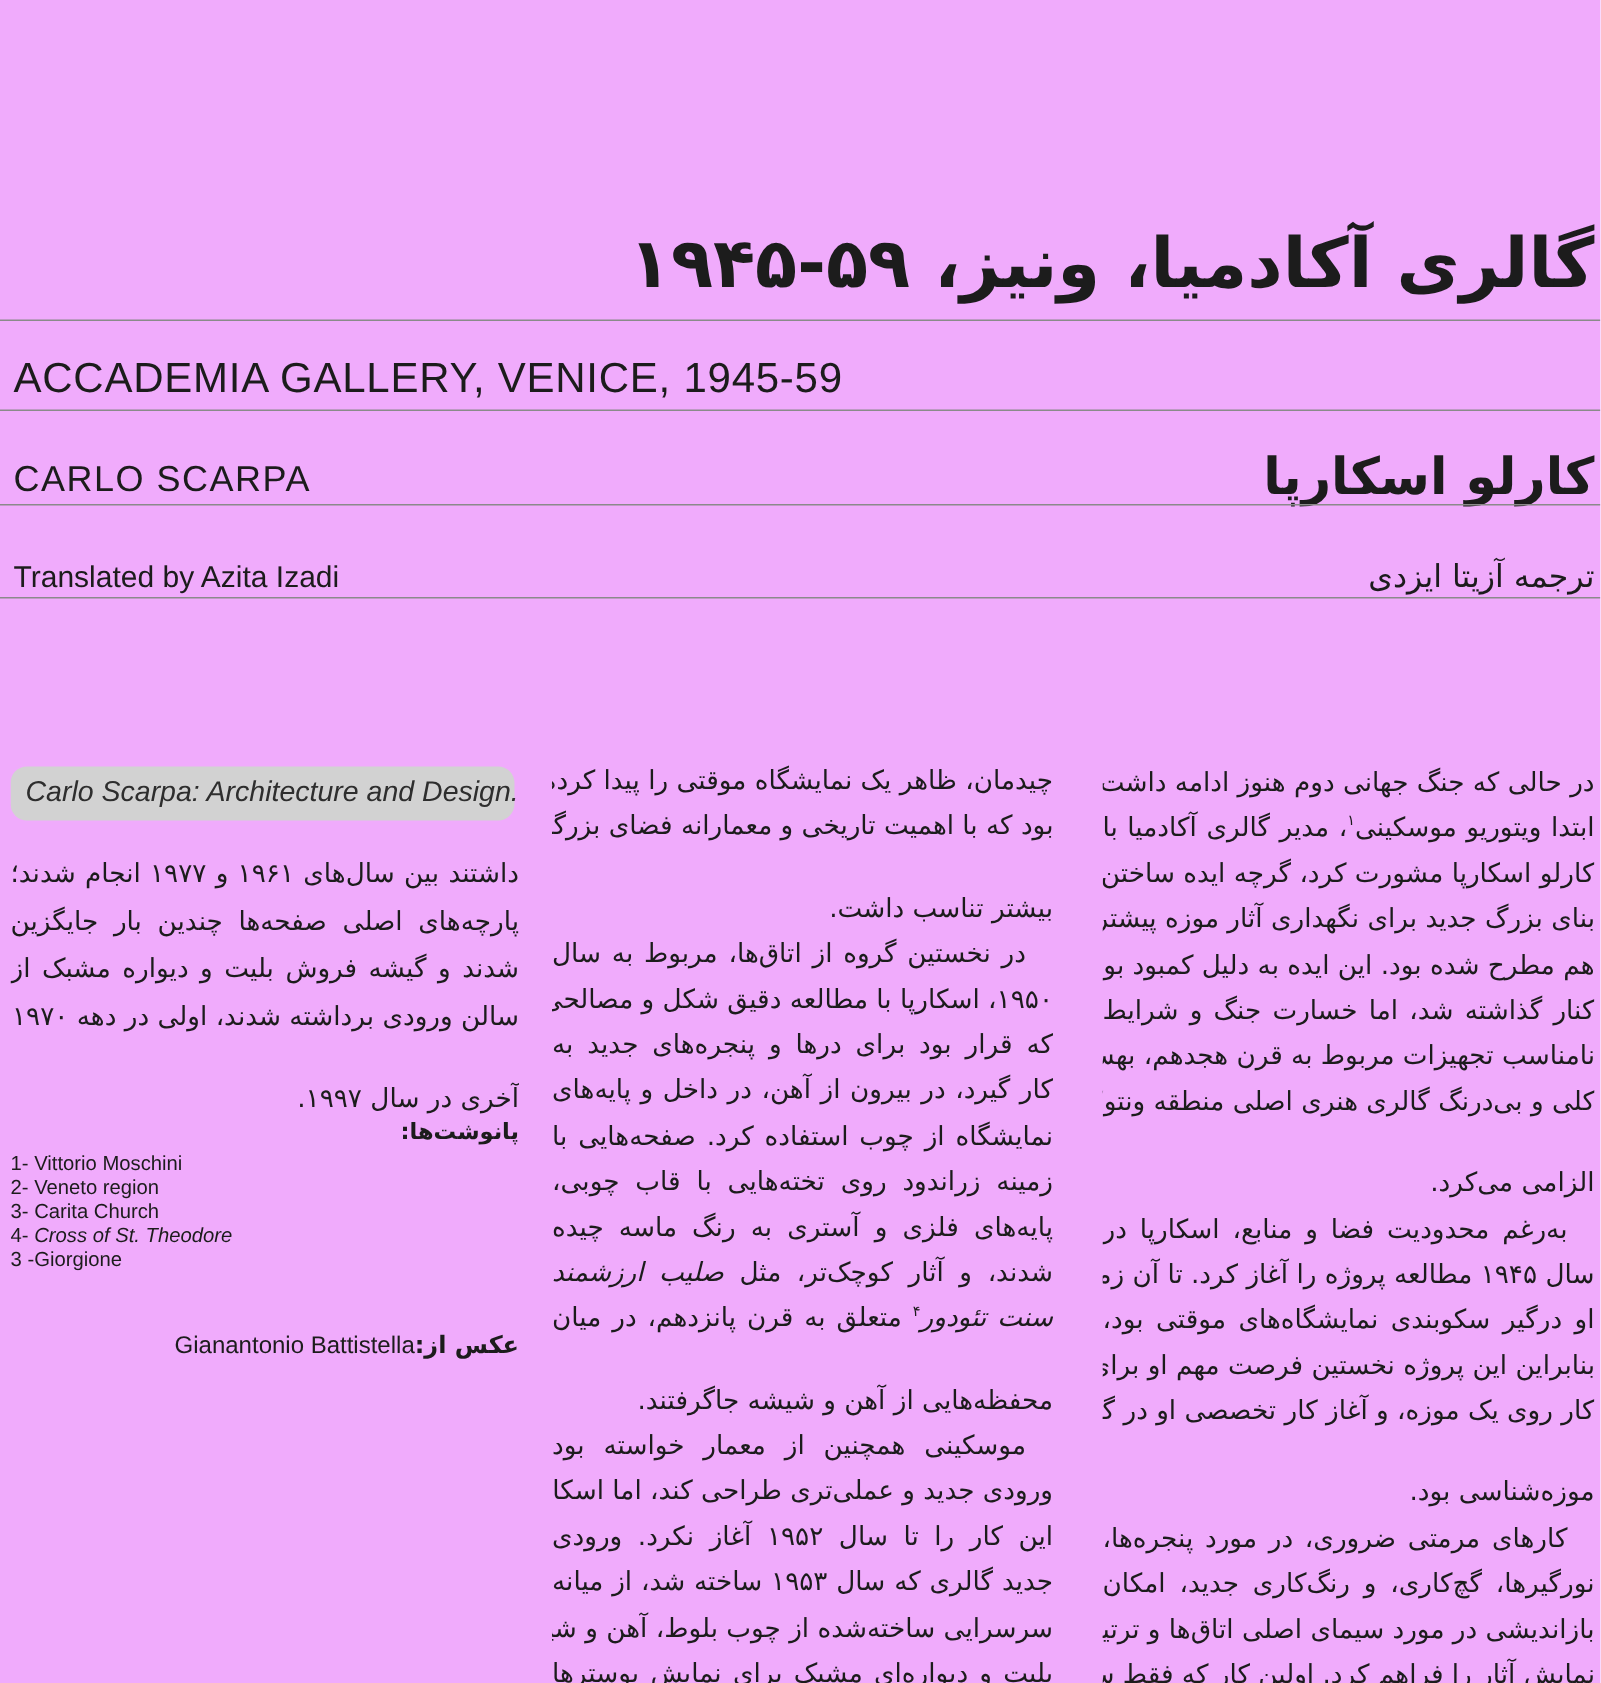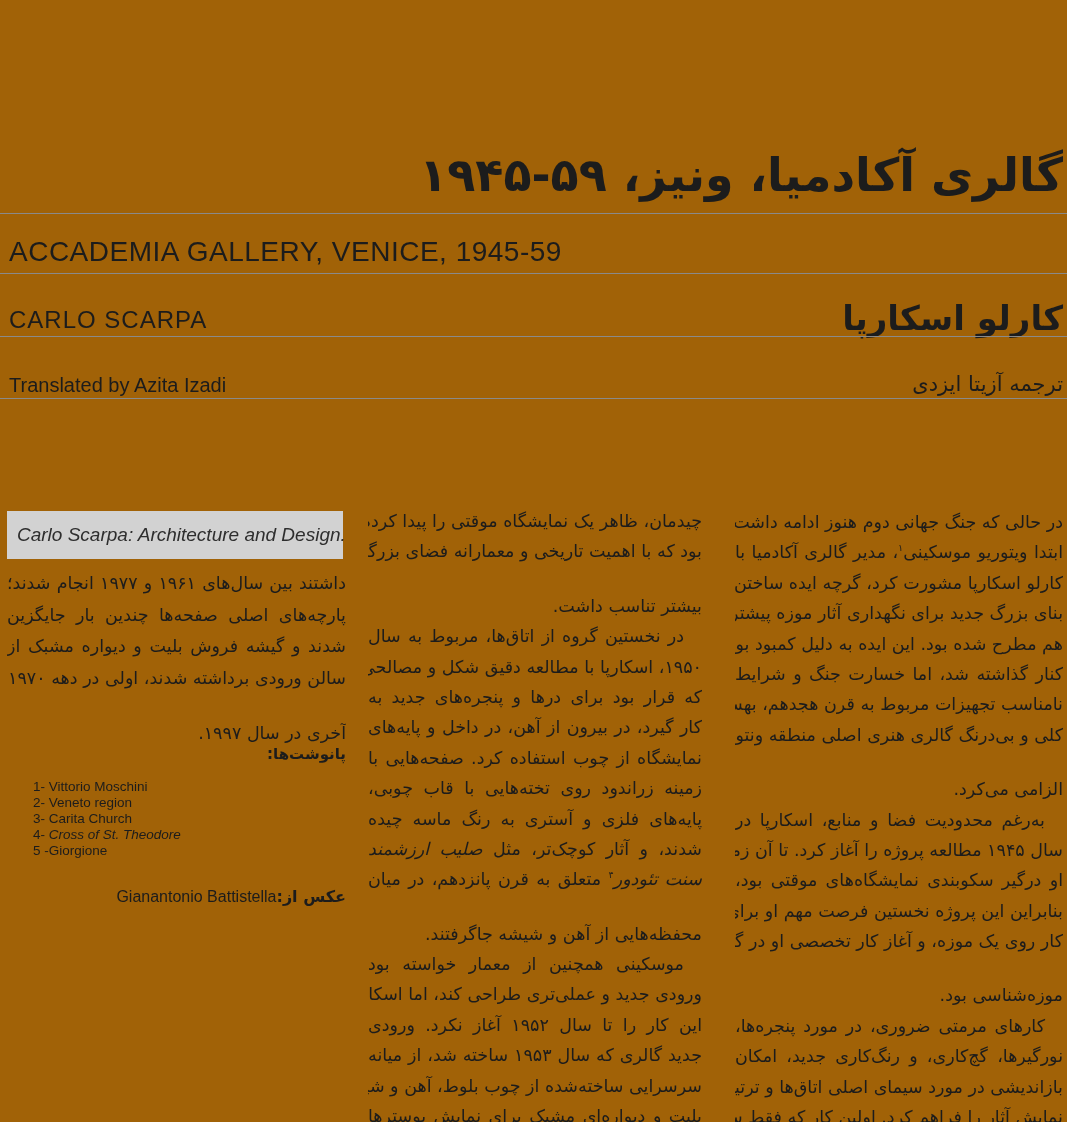--- a/index.html
+++ b/index.html
@@ -1,16 +1,16 @@
 <!DOCTYPE html>
 <html><head>
 <meta charset="utf-8">
 <style>
   html,body{margin:0;padding:0;background:#ffffff;}
-  .page{position:relative;width:1067px;height:1122px;overflow:hidden;background:#a16207;
+  .page{position:relative;width:1067px;height:1122px;overflow:hidden;background:#f0abfc;
         color:#1c1c1c;font-family:"DejaVu Sans",sans-serif;}
   .rule{position:absolute;left:0;width:1067px;height:1px;background:#8a8a8a;}
   #rule1{top:213px}#rule2{top:273px}#rule3{top:336px}#rule4{top:398px}
 
   .title-fa{position:absolute;right:4px;top:148px;font-size:46px;font-weight:bold;
             direction:rtl;white-space:nowrap;}
   .title-en{position:absolute;left:9px;top:236px;font-size:28px;letter-spacing:.5px;
             font-family:"Liberation Sans","DejaVu Sans",sans-serif;white-space:nowrap;}
   .author-en{position:absolute;left:9px;top:306px;font-size:24px;letter-spacing:1px;
             font-family:"Liberation Sans","DejaVu Sans",sans-serif;white-space:nowrap;}
@@ -27,28 +27,28 @@
 
   .tline{font-size:17.5px;height:30.4px;line-height:30.4px;white-space:nowrap;
          text-align:justify;text-align-last:justify;overflow:hidden;}
   .tline.end{text-align-last:right;margin-top:24px;}
   .tline.indent{padding-right:18px;}
   .sup{font-size:.55em;vertical-align:super;line-height:0;}
   .it{font-style:italic;}
   .b{font-weight:bold;}
   .lat{font-family:"Liberation Sans","DejaVu Sans",sans-serif;}
 
-  .graybox{position:absolute;top:16px;left:0;width:336px;height:48px;background:#d2d2d2;
-           display:flex;align-items:center;direction:ltr;}
+  .graybox{position:absolute;top:16px;left:0;width:336px;height:36px;background:#d2d2d2;
+           display:flex;align-items:center;direction:ltr;border-radius:11px;}
   .graybox span{font-style:italic;font-size:19px;color:#2e2e2e;padding-left:10px;
            font-family:"Liberation Sans","DejaVu Sans",sans-serif;white-space:nowrap;}
   .leftpara{position:absolute;top:73px;left:0;right:0;}
   .leftpara .tline{height:31.5px;line-height:31.5px;}
   .fn-heading{position:absolute;top:250px;right:0;font-size:15px;font-weight:bold;direction:rtl;}
-  .footnotes{position:absolute;top:284px;left:0;direction:ltr;margin-left:26px;}
+  .footnotes{position:absolute;top:273px;left:0;direction:ltr;}
   .footnotes .tline{font-size:13.5px;height:15.9px;line-height:15.9px;text-align:left;
            text-align-last:left;font-family:"Liberation Sans","DejaVu Sans",sans-serif;}
   .credit{position:absolute;top:392px;right:0;font-size:16px;direction:rtl;white-space:nowrap;}
 </style>
 </head>
 <body>
 
 <div class="page">
 
   <div class="title-fa">گالری آکادمیا، ونیز، ۵۹-۱۹۴۵</div>
@@ -72,21 +72,21 @@
         <div class="tline"><span>شدند و گیشه فروش بلیت و دیواره مشبک از</span></div>
         <div class="tline"><span>سالن ورودی برداشته شدند، اولی در دهه ۱۹۷۰ و</span></div>
         <div class="tline end"><span>آخری در سال ۱۹۹۷.</span></div>
       </div>
     <div class="fn-heading">پانوشت‌ها:</div>
     <div class="footnotes">
         <div class="tline"><span>1- Vittorio Moschini</span></div>
         <div class="tline"><span>2- Veneto region</span></div>
         <div class="tline"><span>3- Carita Church</span></div>
         <div class="tline"><span>4- </span><span class="it">Cross of St. Theodore</span></div>
-        <div class="tline"><span>5 -Giorgione</span></div>
+        <div class="tline"><span>3 -Giorgione</span></div>
       </div>
     <div class="credit"><span class="b">عکس از:</span><span dir="ltr" class="lat"> Gianantonio Battistella</span></div>
   </div>
 
   <div class="col col-middle">
       <div class="tline"><span>چیدمان، ظاهر یک نمایشگاه موقتی را پیدا کرده</span></div>
       <div class="tline"><span>بود که با اهمیت تاریخی و معمارانه فضای بزرگش</span></div>
       <div class="tline end"><span>بیشتر تناسب داشت.</span></div>
       <div class="tline indent"><span>در نخستین گروه از اتاق‌ها، مربوط به سال</span></div>
       <div class="tline"><span>۱۹۵۰، اسکارپا با مطالعه دقیق شکل و مصالحی</span></div>

